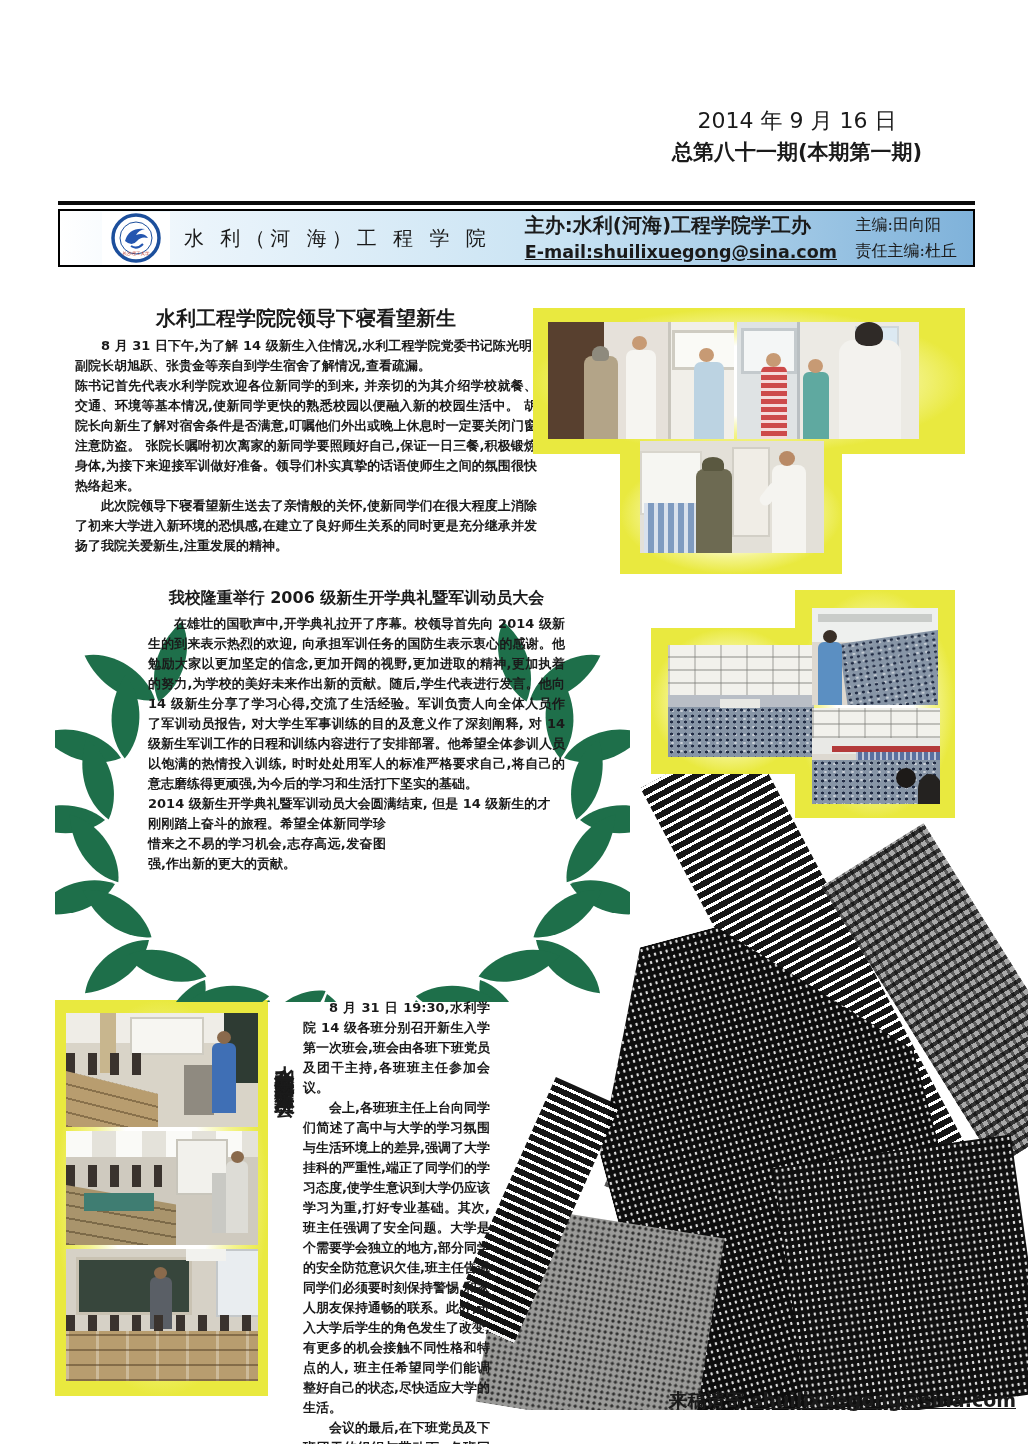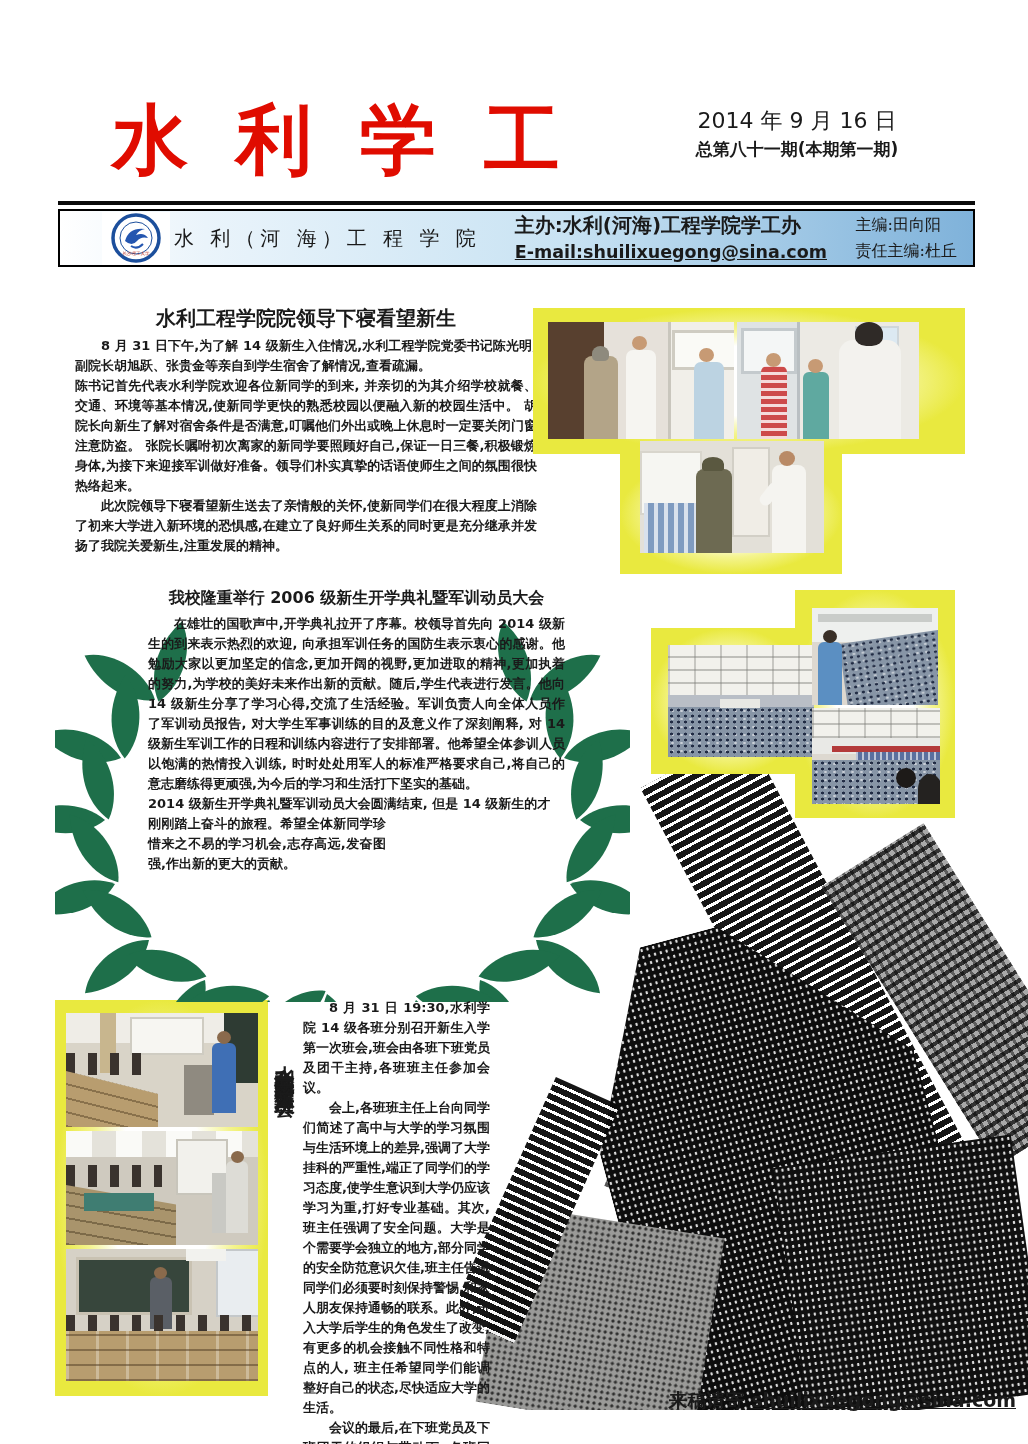--- a/index.html
+++ b/index.html
@@ -6,27 +6,27 @@
   .page{position:relative;width:1028px;height:1444px;margin:0 auto;background:#ffffff;overflow:hidden;
         font-family:"DejaVu Sans",sans-serif;color:#1a1a1a;}
   .abs{position:absolute;}
   .sh{position:absolute;}
   
   .paper-title{font-family:"DejaVu Serif","Liberation Serif",serif;font-weight:700;color:#e00c00;
                font-size:76px;letter-spacing:48px;white-space:nowrap;line-height:1.1;}
   .issue-info{width:370px;text-align:center;line-height:1.5;}
   .issue-info .d1{font-size:22px;}
   .issue-info .d2{font-size:21px;}
-  .issue-info .d3{font-size:17px;font-weight:700;}
+  .issue-info .d3{font-size:21px;font-weight:700;}
   .toprule{background:#0a0a0a;}
   .bar{display:flex;align-items:center;border:2px solid #000;box-sizing:border-box;
        background:linear-gradient(90deg,#ffffff 0%,#eaf4fb 16%,#c9e3f3 55%,#7fb2da 100%);}
   .logo-box{width:68px;height:53px;background:#fff;margin-left:42px;flex:0 0 auto;
             display:flex;align-items:center;justify-content:center;}
-  .school{margin-left:4px;line-height:1.2;}
+  .school{margin-left:14px;line-height:1.2;}
   .school .cn{font-family:"DejaVu Serif","Liberation Serif",serif;font-size:20px;letter-spacing:5px;white-space:nowrap;}
   .school .en{font-family:"DejaVu Serif","Liberation Serif",serif;font-size:16.5px;white-space:nowrap;}
   .hostblk{margin-left:34px;line-height:1.45;}
   .hostblk .host{font-size:20px;font-weight:700;white-space:nowrap;}
   .hostblk .mail{font-size:17.5px;font-weight:700;text-decoration:underline;white-space:nowrap;}
   .editors{margin-left:auto;margin-right:16px;font-family:"DejaVu Serif","Liberation Serif",serif;
            font-size:16px;line-height:1.6;white-space:nowrap;}
   
   .atitle{font-weight:700;text-align:center;}
   .bd{font-weight:700;font-size:13px;line-height:20px;text-align:justify;word-break:break-all;}
@@ -51,21 +51,20 @@
   .rows{background-image:repeating-linear-gradient(0deg,rgba(255,255,255,.9) 0 3px,rgba(10,10,10,.95) 3px 9px);}
   .win{background-image:repeating-linear-gradient(0deg,rgba(0,0,0,.7) 0 4px,transparent 4px 9px),
                         repeating-linear-gradient(90deg,rgba(0,0,0,.45) 0 3px,transparent 3px 8px);}
   .heads{background-image:repeating-linear-gradient(90deg,#3a332e 0 9px,transparent 9px 22px);}
 </style>
 </head>
 <body>
 
 <div class="page">
 
-  <div class="abs paper-title" style="left:112px;top:98px;">水利学工</div>
 
   <div class="abs issue-info" style="left:612px;top:104px;">
     <div class="d1">2014 年 9 月 16 日</div>
     <div class="d3">总第八十一期(本期第一期)</div>
   </div>
 
   <div class="abs toprule" style="left:58px;top:201px;width:917px;height:4px;"></div>
 
   <div class="abs bar" style="left:58px;top:209px;width:917px;height:58px;">
     <div class="logo-box">

